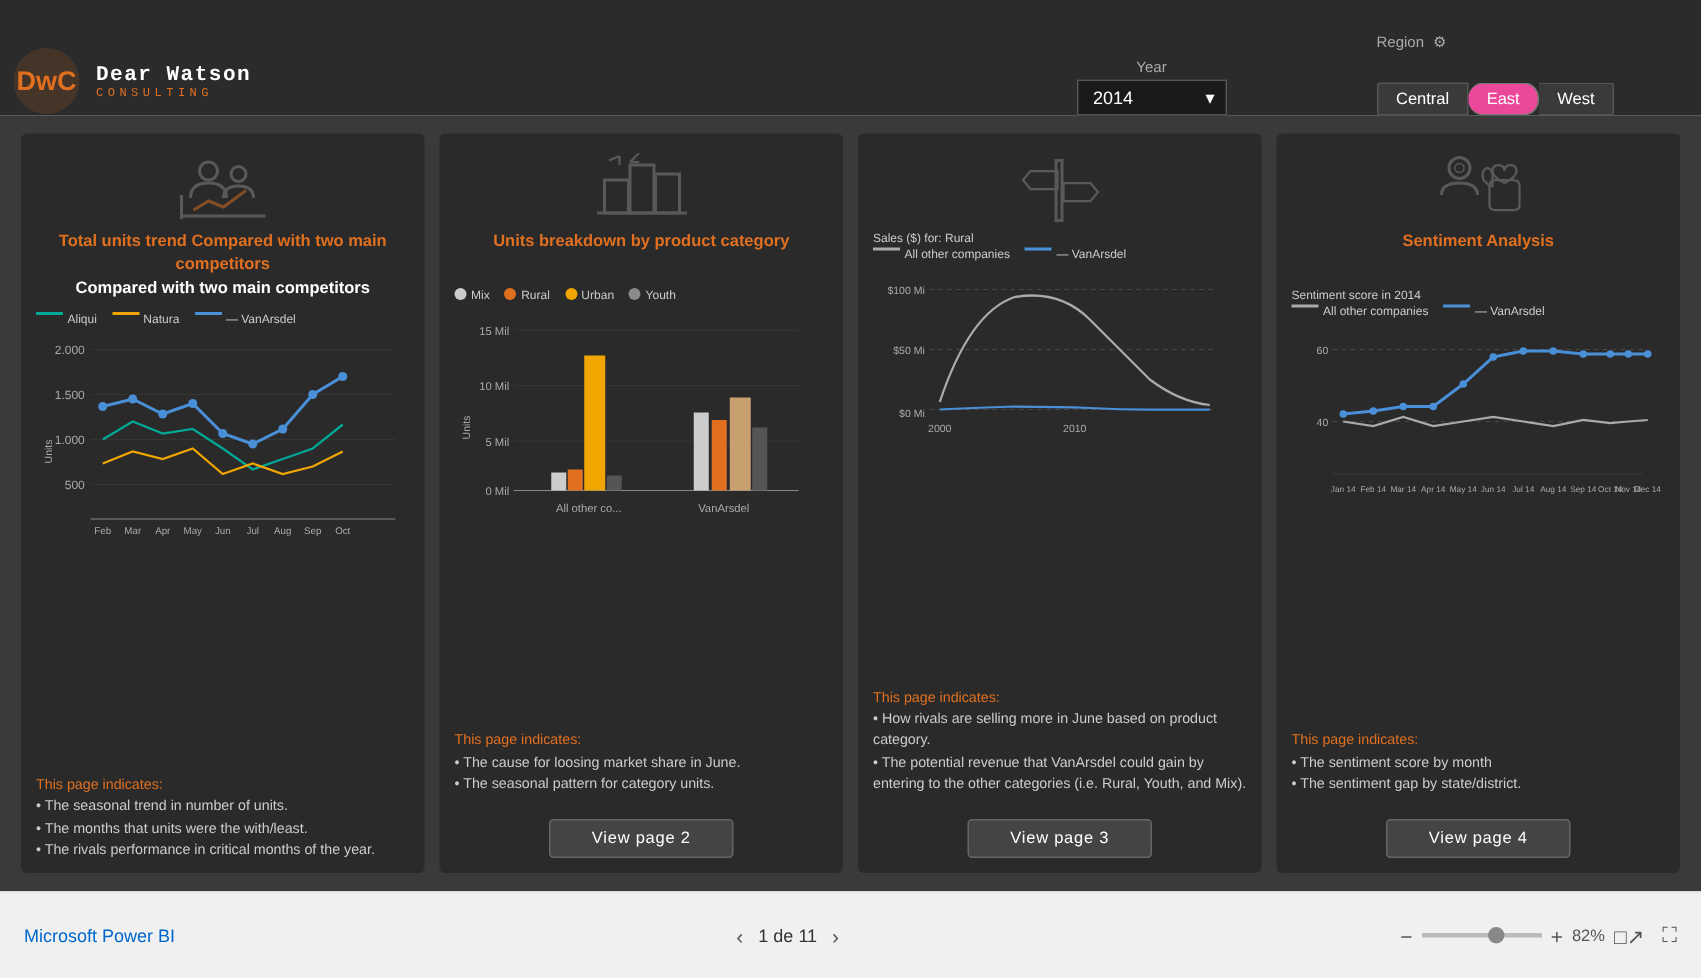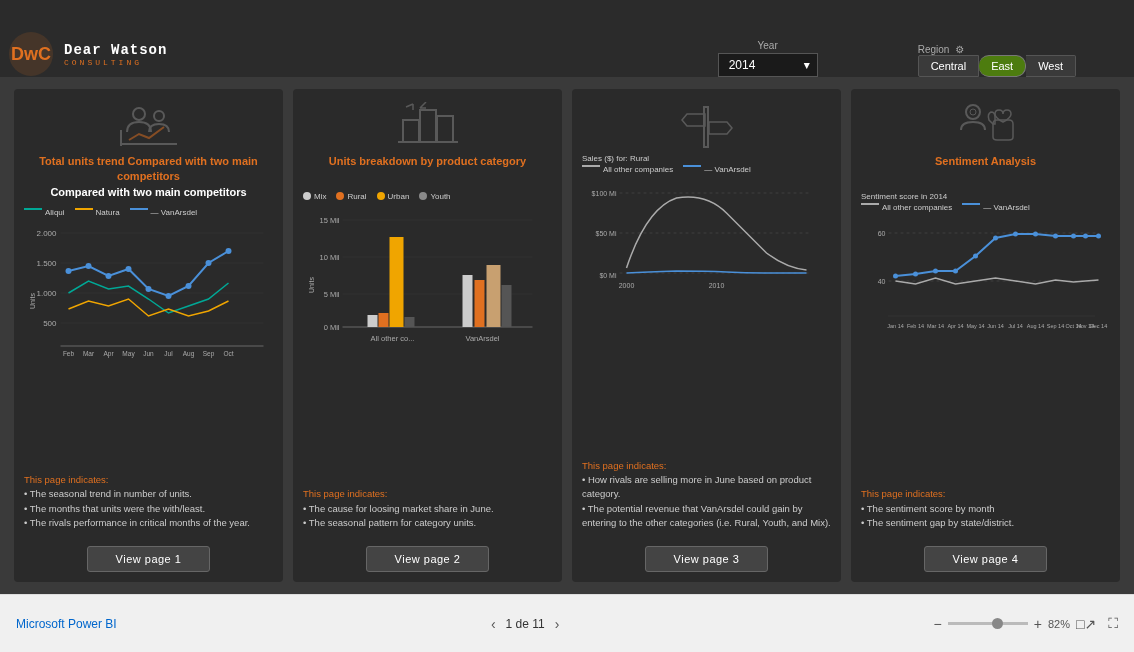--- a/index.html
+++ b/index.html
@@ -88,21 +88,21 @@
       padding: 4px 28px 4px 10px;
       appearance: none;
       cursor: pointer;
       width: 100px;
     }
 
     .region-control {
       display: flex;
       flex-direction: column;
       align-items: flex-start;
-      gap: 0;
+      gap: 21px;
     }
 
     .region-header {
       display: flex;
       align-items: center;
       gap: 6px;
     }
 
     .region-label {
       color: #aaa;
@@ -127,21 +127,21 @@
       font-size: 11px;
       padding: 4px 12px;
       cursor: pointer;
     }
 
     .region-btn:first-child { border-radius: 2px 0 0 2px; }
     .region-btn:last-child { border-radius: 0 2px 2px 0; }
     .region-btn:not(:first-child) { border-left: none; }
 
     .region-btn.active {
-      background: #4d7c0f;
+      background: #ec4899;
       border-color: #777;
       border-radius: 10px;
     }
 
     
     .main-content {
       background: #3a3a3a;
       flex: 1;
       padding: 12px 14px;
       display: flex;
@@ -437,23 +437,20 @@
         <circle cx="180" cy="42" r="3" fill="#4a90d9"></circle>
         <circle cx="200" cy="30" r="3" fill="#4a90d9"></circle>
       </svg>
     </div>
 
     <div class="card-description">
       <span class="highlight">This page indicates:</span><br>
       <span>• The seasonal trend in number of units.</span><br>
       <span>• The months that units were the with/least.</span><br>
       <span>• The rivals performance in critical months of the year.</span>
-    </div>
-    <div class="card-btn-area">
-      <button class="view-btn">View page 1</button>
     </div>
   </div>
 
   <div class="card">
     <div class="card-icon">
       <svg width="60" height="50" viewBox="0 0 60 50" class="icon-svg">
         <rect x="5" y="18" width="16" height="22" fill="none" stroke="#888" stroke-width="2"></rect>
         <rect x="22" y="8" width="16" height="32" fill="none" stroke="#888" stroke-width="2"></rect>
         <rect x="39" y="14" width="16" height="26" fill="none" stroke="#888" stroke-width="2"></rect>
         <line x1="0" y1="40" x2="60" y2="40" stroke="#888" stroke-width="2"></line>

